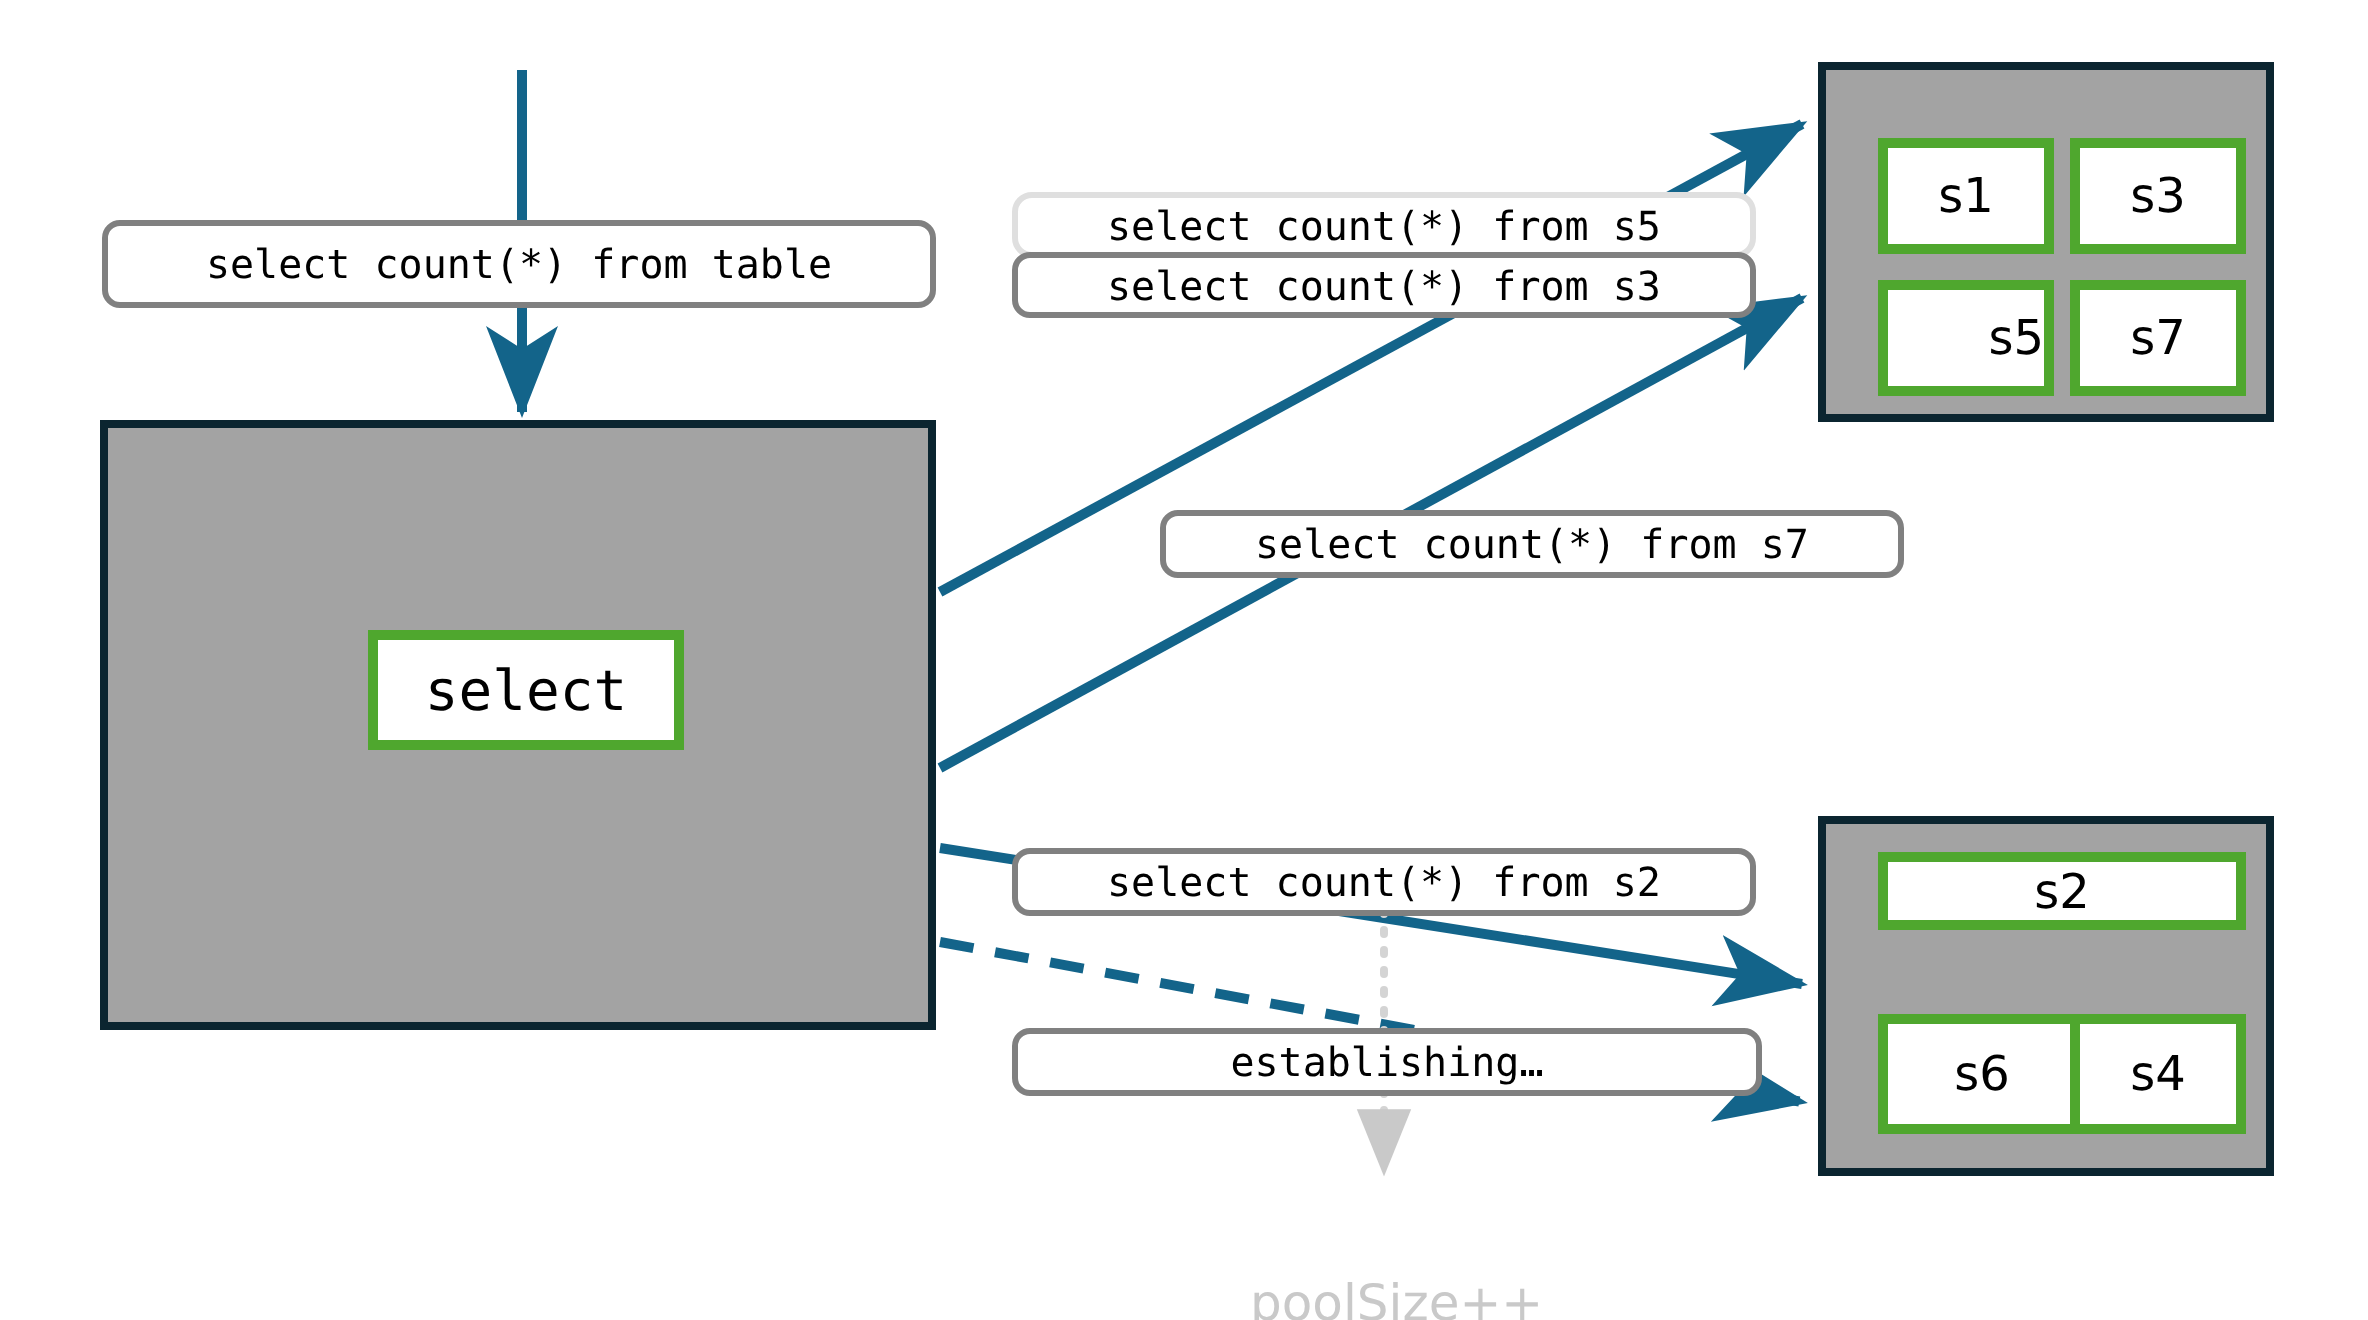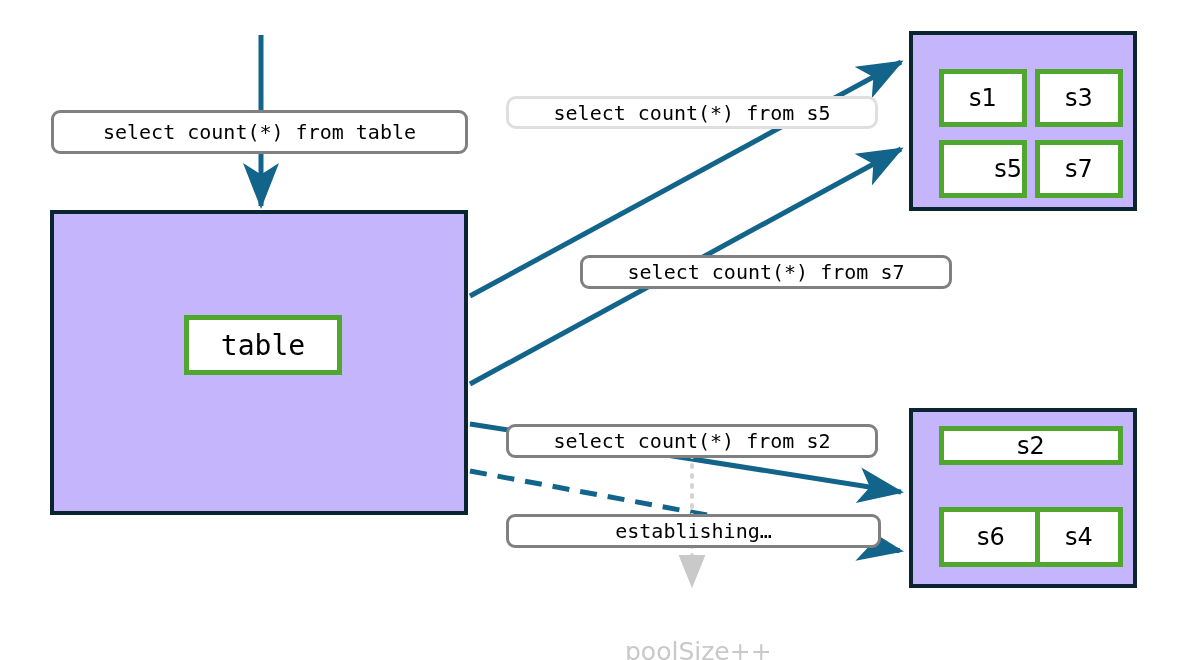--- a/index.html
+++ b/index.html
@@ -42,21 +42,21 @@
     white-space: nowrap;
   }
   .pill.light {
     border-color: #dfdfdf;
   }
 
   
   .panel {
     position: absolute;
     box-sizing: border-box;
-    background: #c4b5fd;
+    background: #a3a3a3;
     border: 4px solid #0b2530;
   }
 
   
   .chip {
     position: absolute;
     box-sizing: border-box;
     background: #ffffff;
     border: 5px solid #4FA72E;
     display: flex;
@@ -137,28 +137,31 @@
       <path d="M692,455 L692,585" stroke="#d4d4d4" stroke-width="4" fill="none" stroke-dasharray="2 8" stroke-linecap="round" marker-end="url(#ah-gray)"></path>
     </g>
   </svg>
 
   <div class="pill" style="left:51px; top:110px; width:417px; height:44px;">
     <span>select count(*) from table</span>
   </div>
 
   <div class="panel" style="left:50px; top:210px; width:418px; height:305px;">
     <div class="chip mono" style="left:130px; top:101px; width:158px; height:60px; position:absolute;">
-      <span>table</span>
+      <span>select</span>
     </div>
   </div>
 
   <div class="pill light" style="left:506px; top:96px; width:372px; height:33px;border-radius:10px;">
     <span>select count(*) from s5</span>
   </div>
 
+  <div class="pill" style="left:506px; top:126px; width:372px; height:33px;">
+    <span>select count(*) from s3</span>
+  </div>
 
   <div class="pill" style="left:580px; top:255px; width:372px; height:34px;">
     <span>select count(*) from s7</span>
   </div>
 
   <div class="pill" style="left:506px; top:424px; width:372px; height:34px;">
     <span>select count(*) from s2</span>
   </div>
 
   <div class="pill" style="left:506px; top:514px; width:375px; height:34px;">

